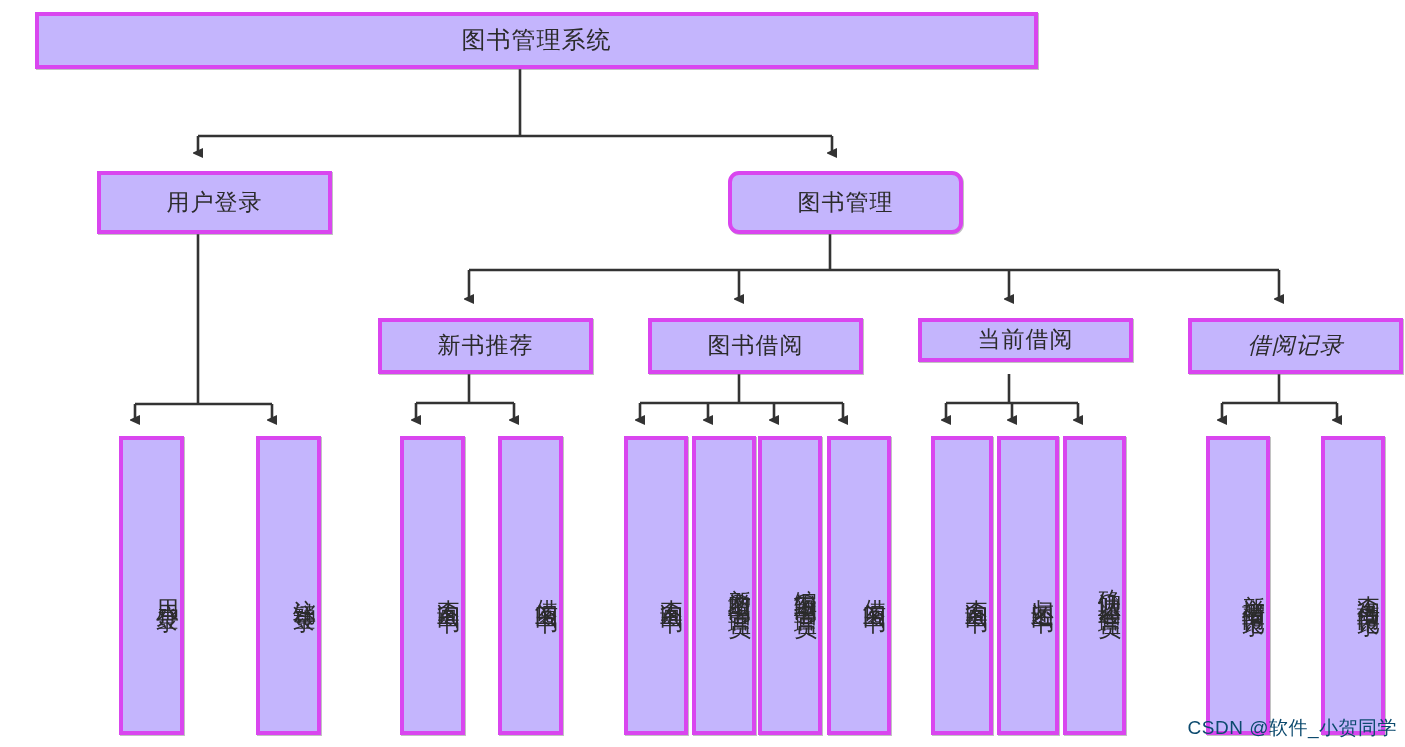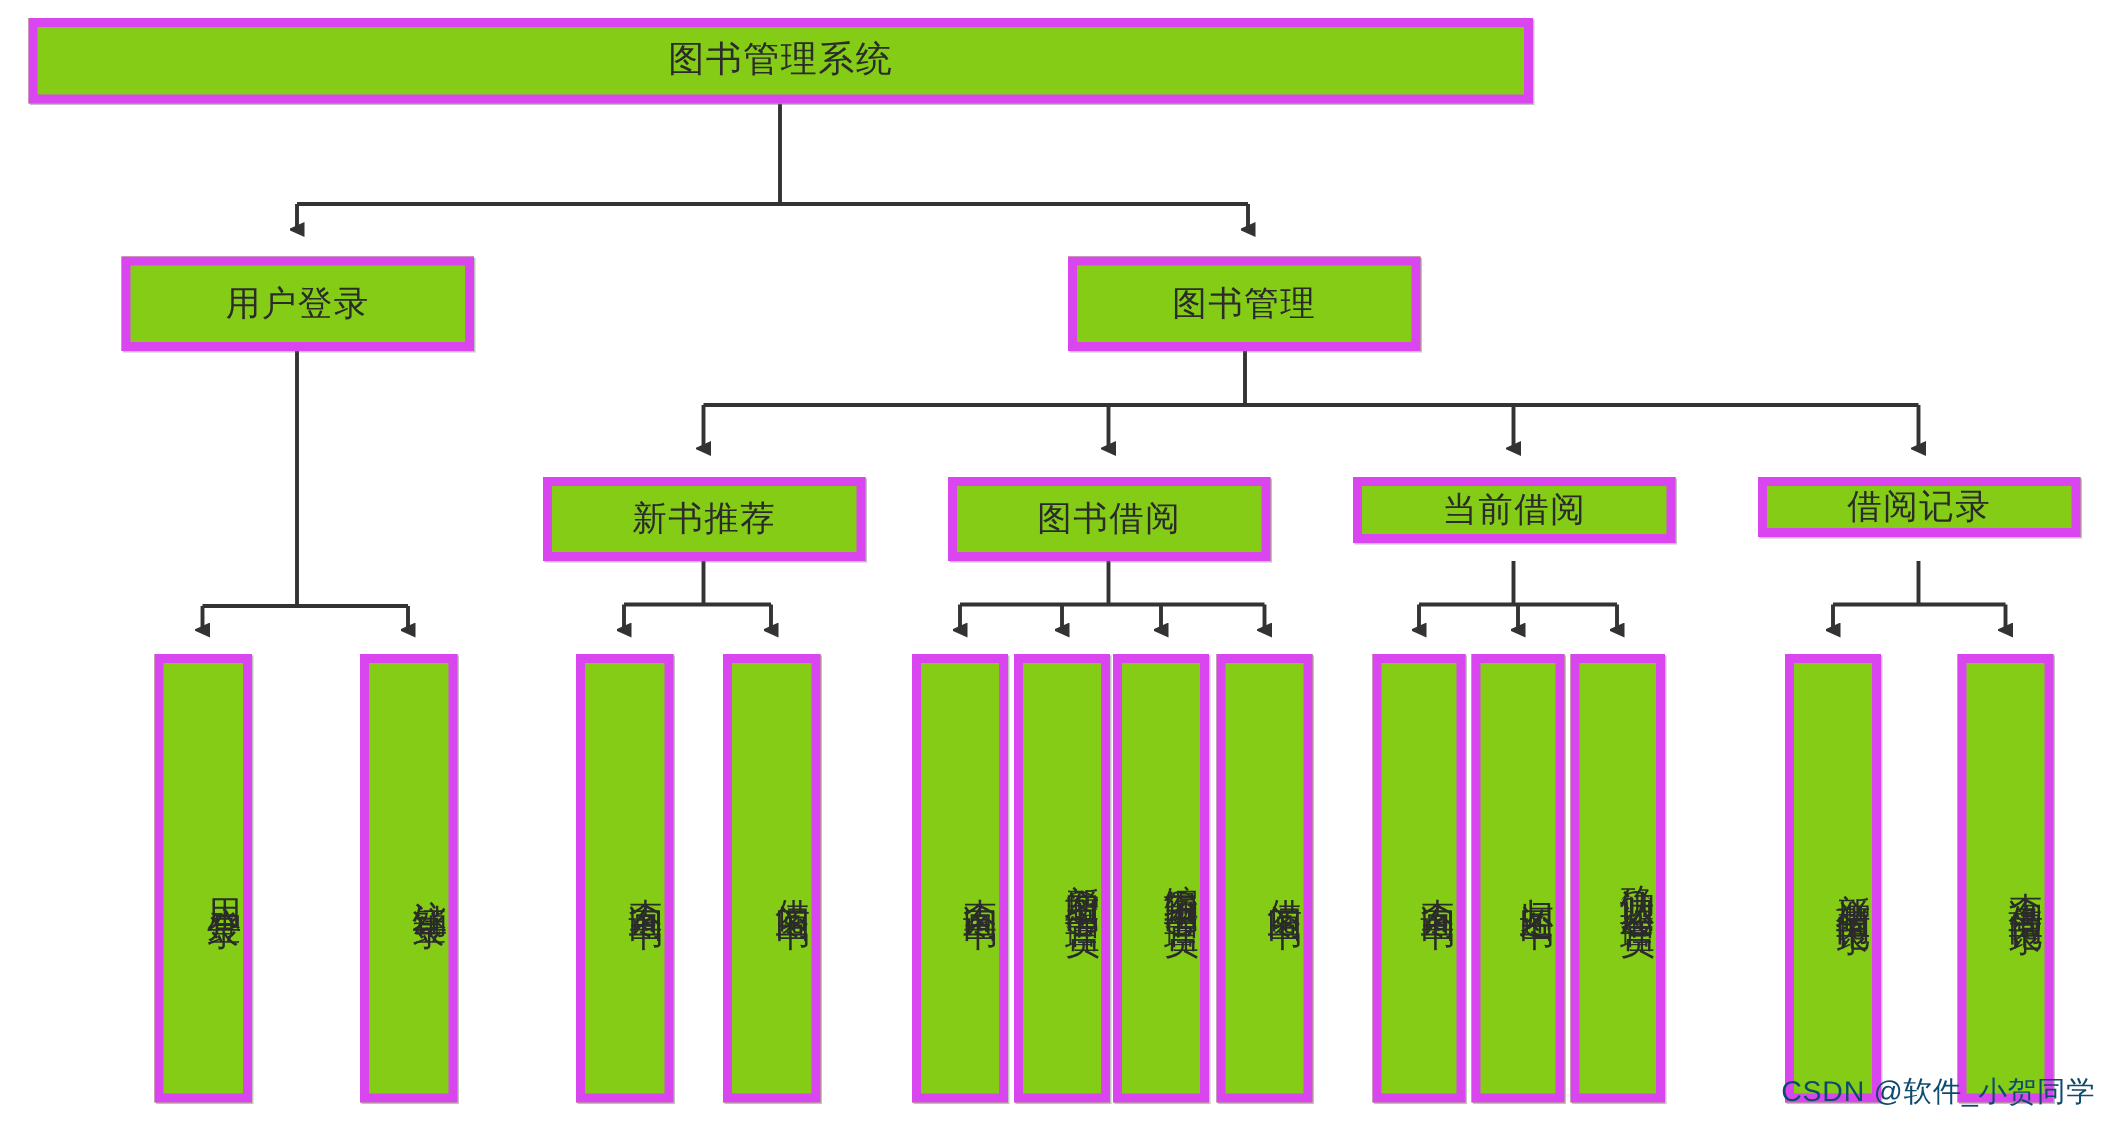--- a/index.html
+++ b/index.html
@@ -22,27 +22,28 @@
     position: absolute;
     left: 0;
     top: 0;
     width: 1405px;
     height: 747px;
     pointer-events: none;
   }
   .node {
     position: absolute;
     box-sizing: border-box;
-    border: 6px solid #d946ef;
-    background: #84cc16;
+    border: 4px solid #d946ef;
+    background: #c4b5fd;
     display: flex;
     align-items: center;
     justify-content: center;
     color: #2b2b2b;
     box-shadow: 1px 1px 0 rgba(120,120,120,0.45);
+    margin-left: 16px;
   }
   .node.horizontal {
     font-size: 23px;
     letter-spacing: 1px;
     line-height: 1.1;
     white-space: nowrap;
   }
   .node.root {
     font-size: 24px;
   }
@@ -129,37 +130,37 @@
   </svg>
 
   <div class="node horizontal root" style="left:19px; top:12px; width:1003px; height:57px;">
     <span>图书管理系统</span>
   </div>
 
   <div class="node horizontal" style="left:81px; top:171px; width:235px; height:63px;">
     <span>用户登录</span>
   </div>
 
-  <div class="node horizontal" style="left:712px; top:171px; width:235px; height:63px;">
+  <div class="node horizontal" style="left:712px; top:171px; width:235px; height:63px;border-radius:11px;">
     <span>图书管理</span>
   </div>
 
   <div class="node horizontal" style="left:362px; top:318px; width:215px; height:56px;">
     <span>新书推荐</span>
   </div>
 
   <div class="node horizontal" style="left:632px; top:318px; width:215px; height:56px;">
     <span>图书借阅</span>
   </div>
 
   <div class="node horizontal" style="left:902px; top:318px; width:215px; height:44px;">
     <span>当前借阅</span>
   </div>
 
-  <div class="node horizontal" style="left:1172px; top:318px; width:215px; height:40px;">
+  <div class="node horizontal" style="left:1172px; top:318px; width:215px; height:56px;font-style:italic;">
     <span>借阅记录</span>
   </div>
 
   <div class="node vertical" style="left:103px; top:436px; width:65px; height:299px;">
     <span class="vlabel">用户登录</span>
   </div>
 
   <div class="node vertical" style="left:240px; top:436px; width:65px; height:299px;">
     <span class="vlabel">注销登录</span>
   </div>

